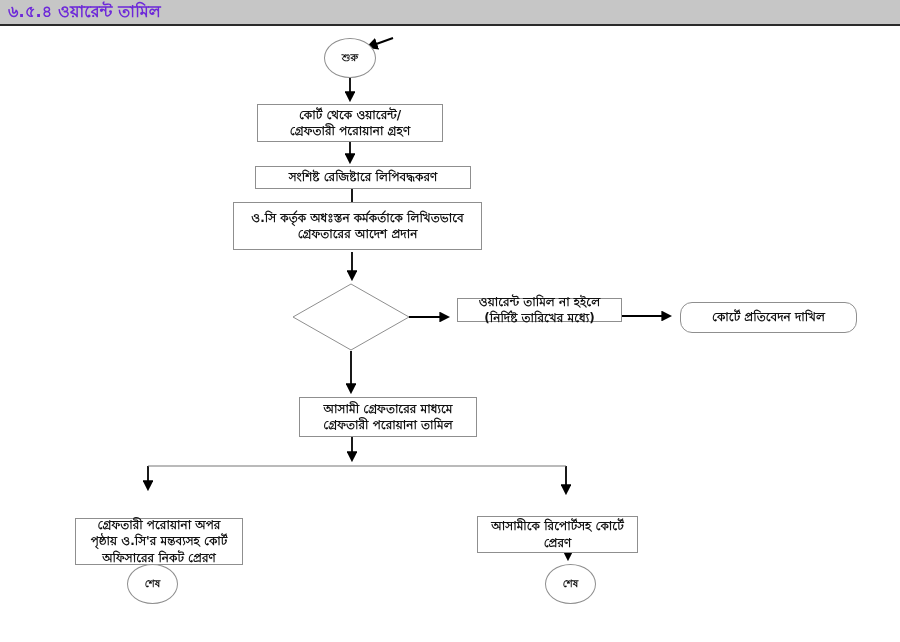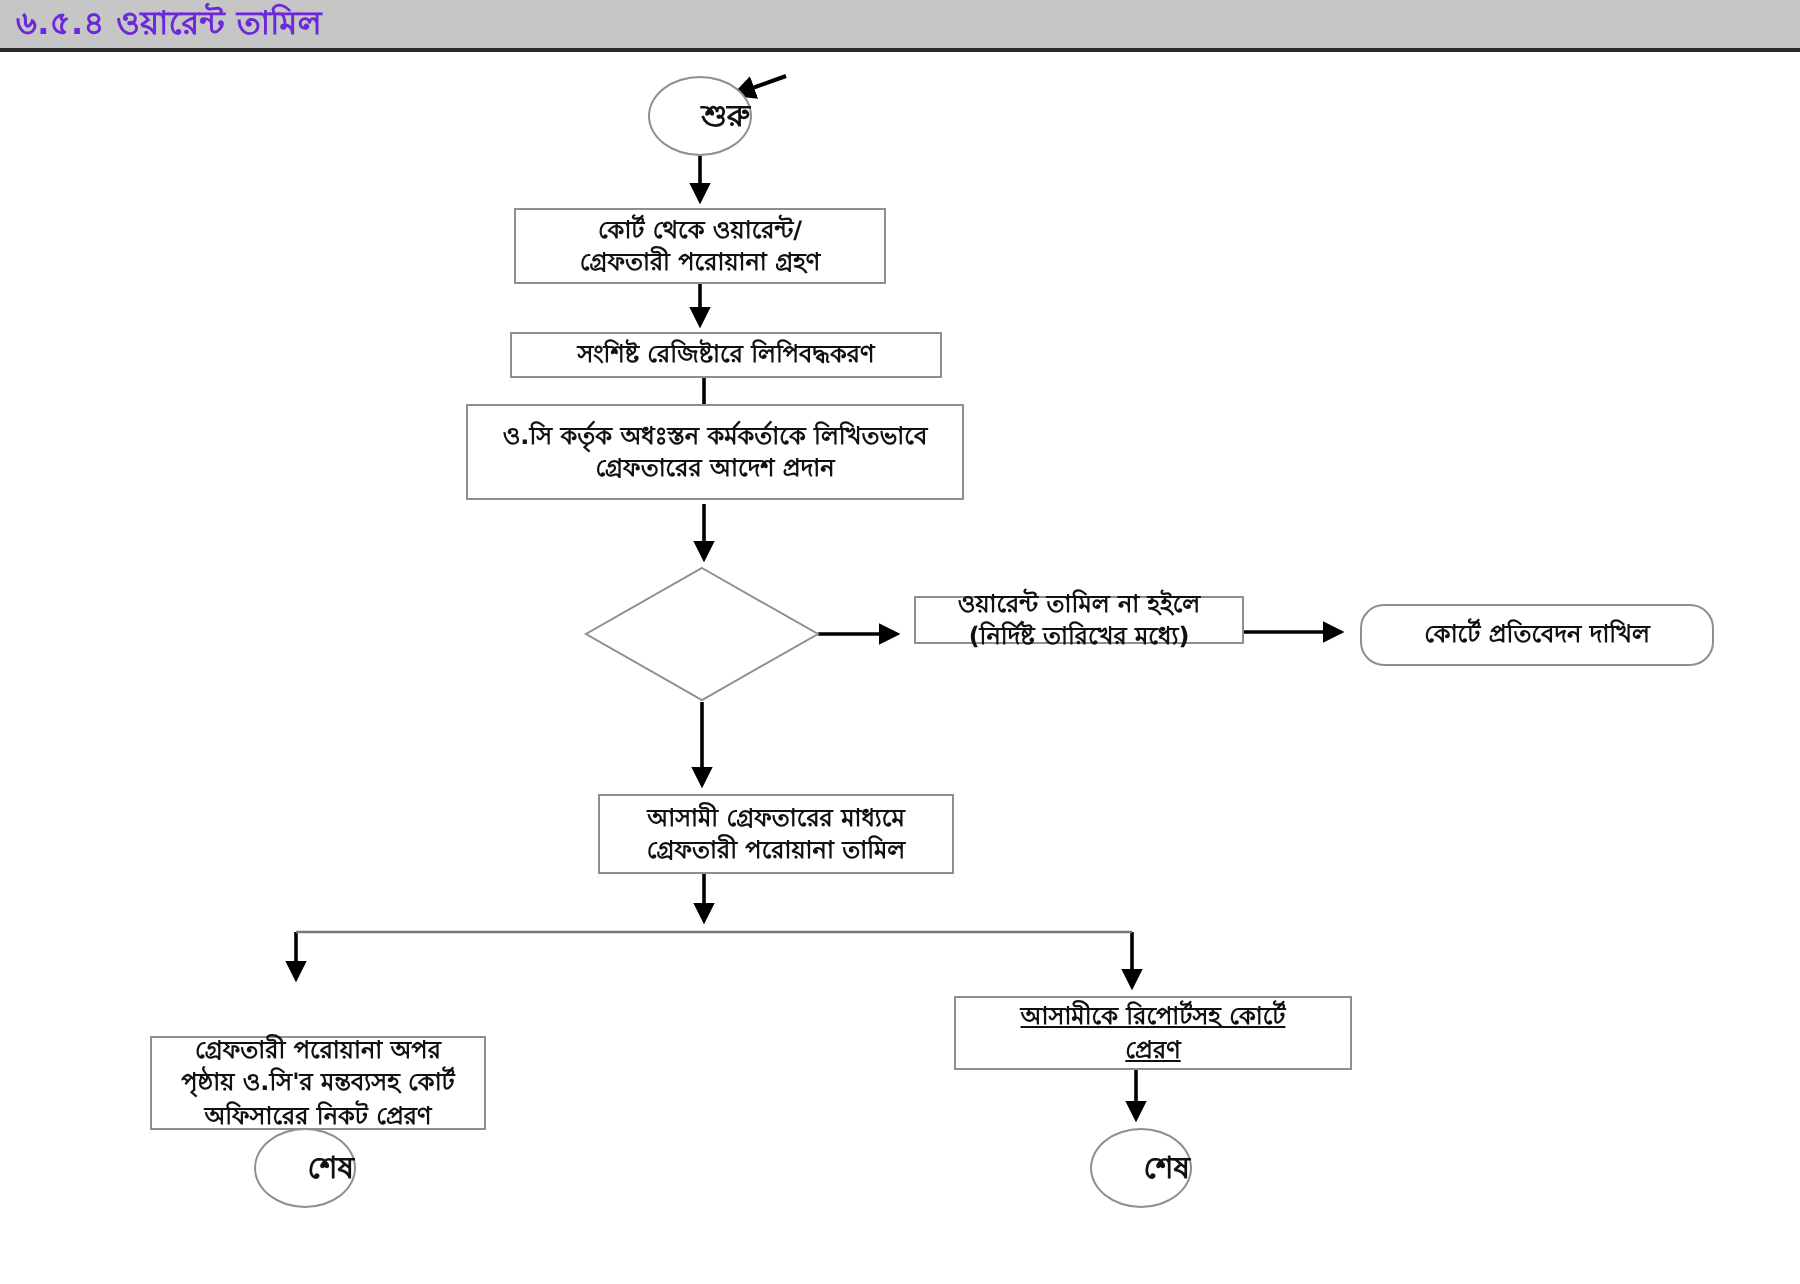--- a/index.html
+++ b/index.html
@@ -6,21 +6,21 @@
     font-family:"DejaVu Sans","Liberation Sans",sans-serif;}
   .screen{position:relative;width:900px;height:642px;background:#ffffff;}
   .header-bar{position:absolute;left:0;top:0;width:900px;height:26px;background:#c6c6c6;
     border-bottom:2px solid #2a2a2a;display:flex;align-items:center;box-sizing:border-box;}
   .header-title{font-weight:bold;font-size:16px;color:#6d28d9;padding-left:8px;letter-spacing:.2px;}
   .canvas{position:absolute;left:0;top:28px;width:900px;height:614px;}
   .connectors{position:absolute;left:0;top:0;width:900px;height:614px;}
   .node{position:absolute;box-sizing:border-box;background:#ffffff;border:1px solid #8f8f8f;
     display:flex;flex-direction:column;align-items:center;justify-content:center;
     text-align:center;font-size:12px;font-weight:bold;color:#111;line-height:1.35;}
-  .ellipse{border-radius:50%;font-size:15px;align-items:flex-end;}
+  .ellipse{border-radius:50%;font-size:10px;}
   .diamond-label{position:absolute;border:none;background:transparent;font-size:12px;}
   .node span{display:block;white-space:nowrap;}
 </style>
 </head>
 <body>
 
 <div class="screen">
 
   <div class="header-bar">
     <span class="header-title">৬.৫.৪ ওয়ারেন্ট তামিল</span>
@@ -86,21 +86,21 @@
       <span>আসামী গ্রেফতারের মাধ্যমে</span>
       <span>গ্রেফতারী পরোয়ানা তামিল</span>
     </div>
 
     <div class="node" style="left:75px;top:466px;width:168px;height:47px;margin-top:24px;">
       <span>গ্রেফতারী পরোয়ানা অপর</span>
       <span>পৃষ্ঠায় ও.সি'র মন্তব্যসহ কোর্ট</span>
       <span>অফিসারের নিকট প্রেরণ</span>
     </div>
 
-    <div class="node" style="left:477px;top:470px;width:199px;height:37px;text-decoration:underline;">
+    <div class="node" style="left:477px;top:488px;width:161px;height:37px;">
       <span>আসামীকে রিপোর্টসহ কোর্টে</span>
       <span>প্রেরণ</span>
     </div>
 
     <div class="node ellipse" style="left:127px;top:536px;width:51px;height:40px;">
       <span>শেষ</span>
     </div>
 
     <div class="node ellipse" style="left:545px;top:536px;width:51px;height:40px;">
       <span>শেষ</span>

